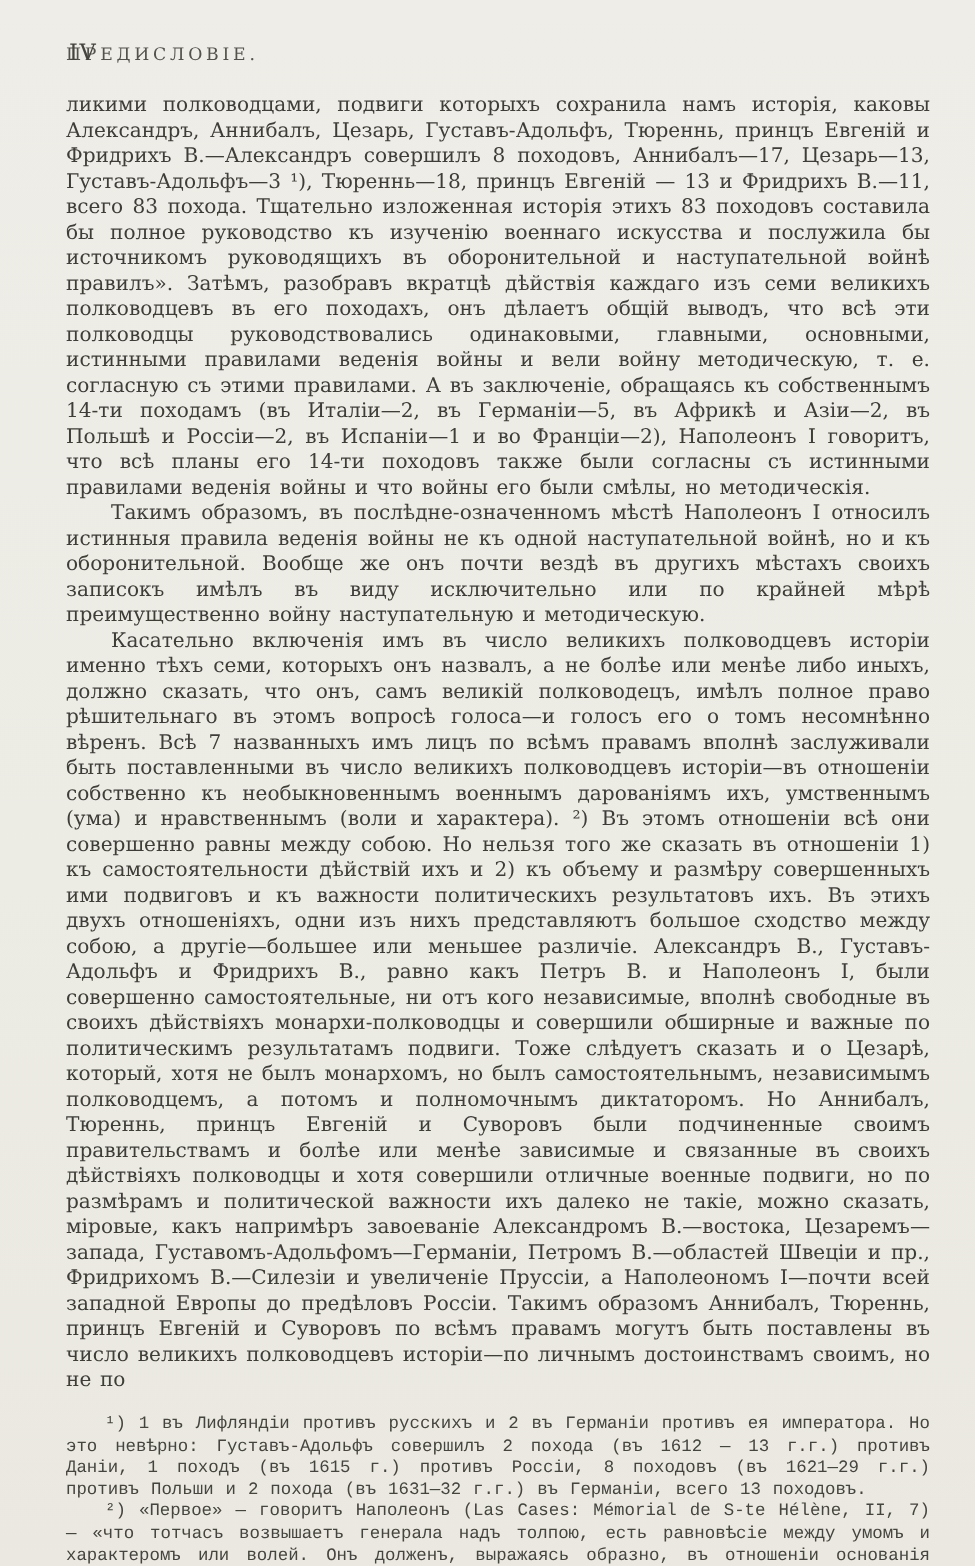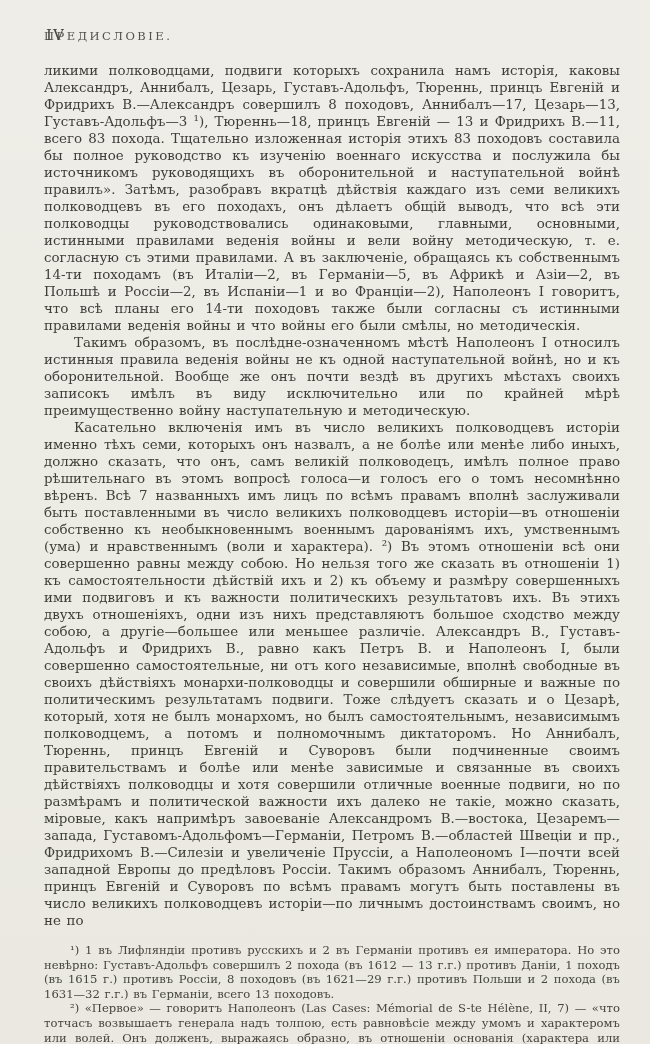--- a/index.html
+++ b/index.html
@@ -49,21 +49,21 @@
   .body-text p { text-indent: 30px; }
   .body-text p.noindent { text-indent: 0; }
   .footnotes {
     margin-top: 14px;
     font-size: 11.6px;
     line-height: 14.6px;
     text-align: justify;
     word-spacing: 1px;
     color: #45443e;
   }
-  .footnotes p { text-indent: 26px; }
+  .footnotes p { text-indent: 26px; font-family: Liberation Mono, monospace; }
 </style>
 </head>
 <body>
 
 <div class="page">
 
   <div class="running-head">
     <span class="page-num">IV</span>
     <span class="head-title">ПРЕДИСЛОВІЕ.</span>
   </div>

